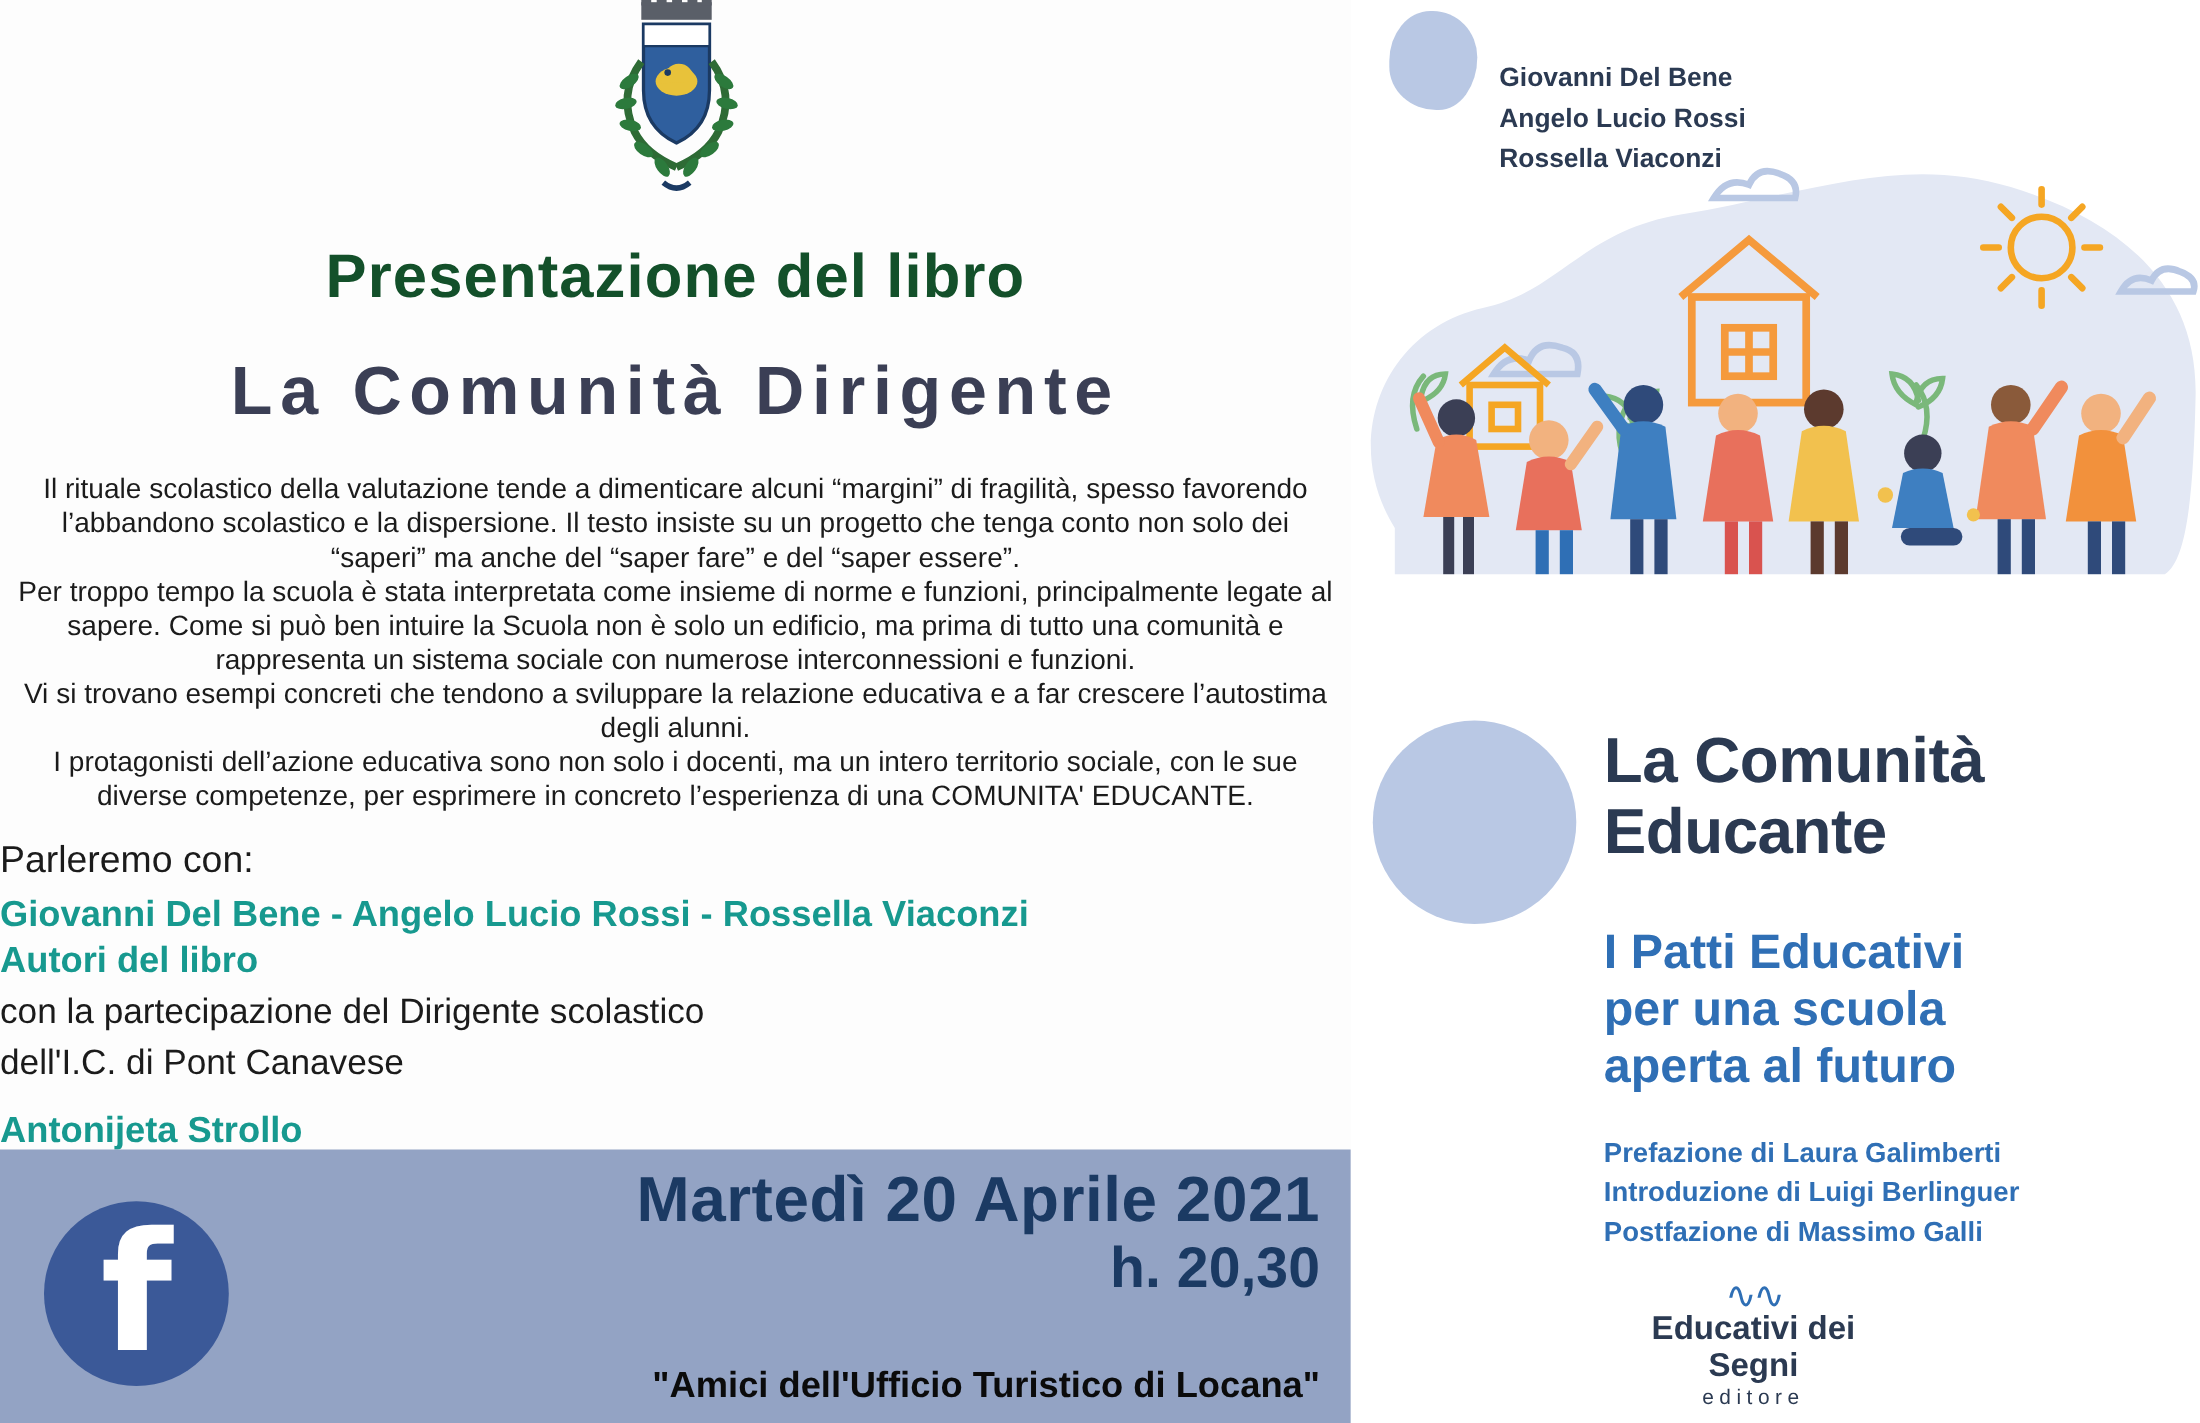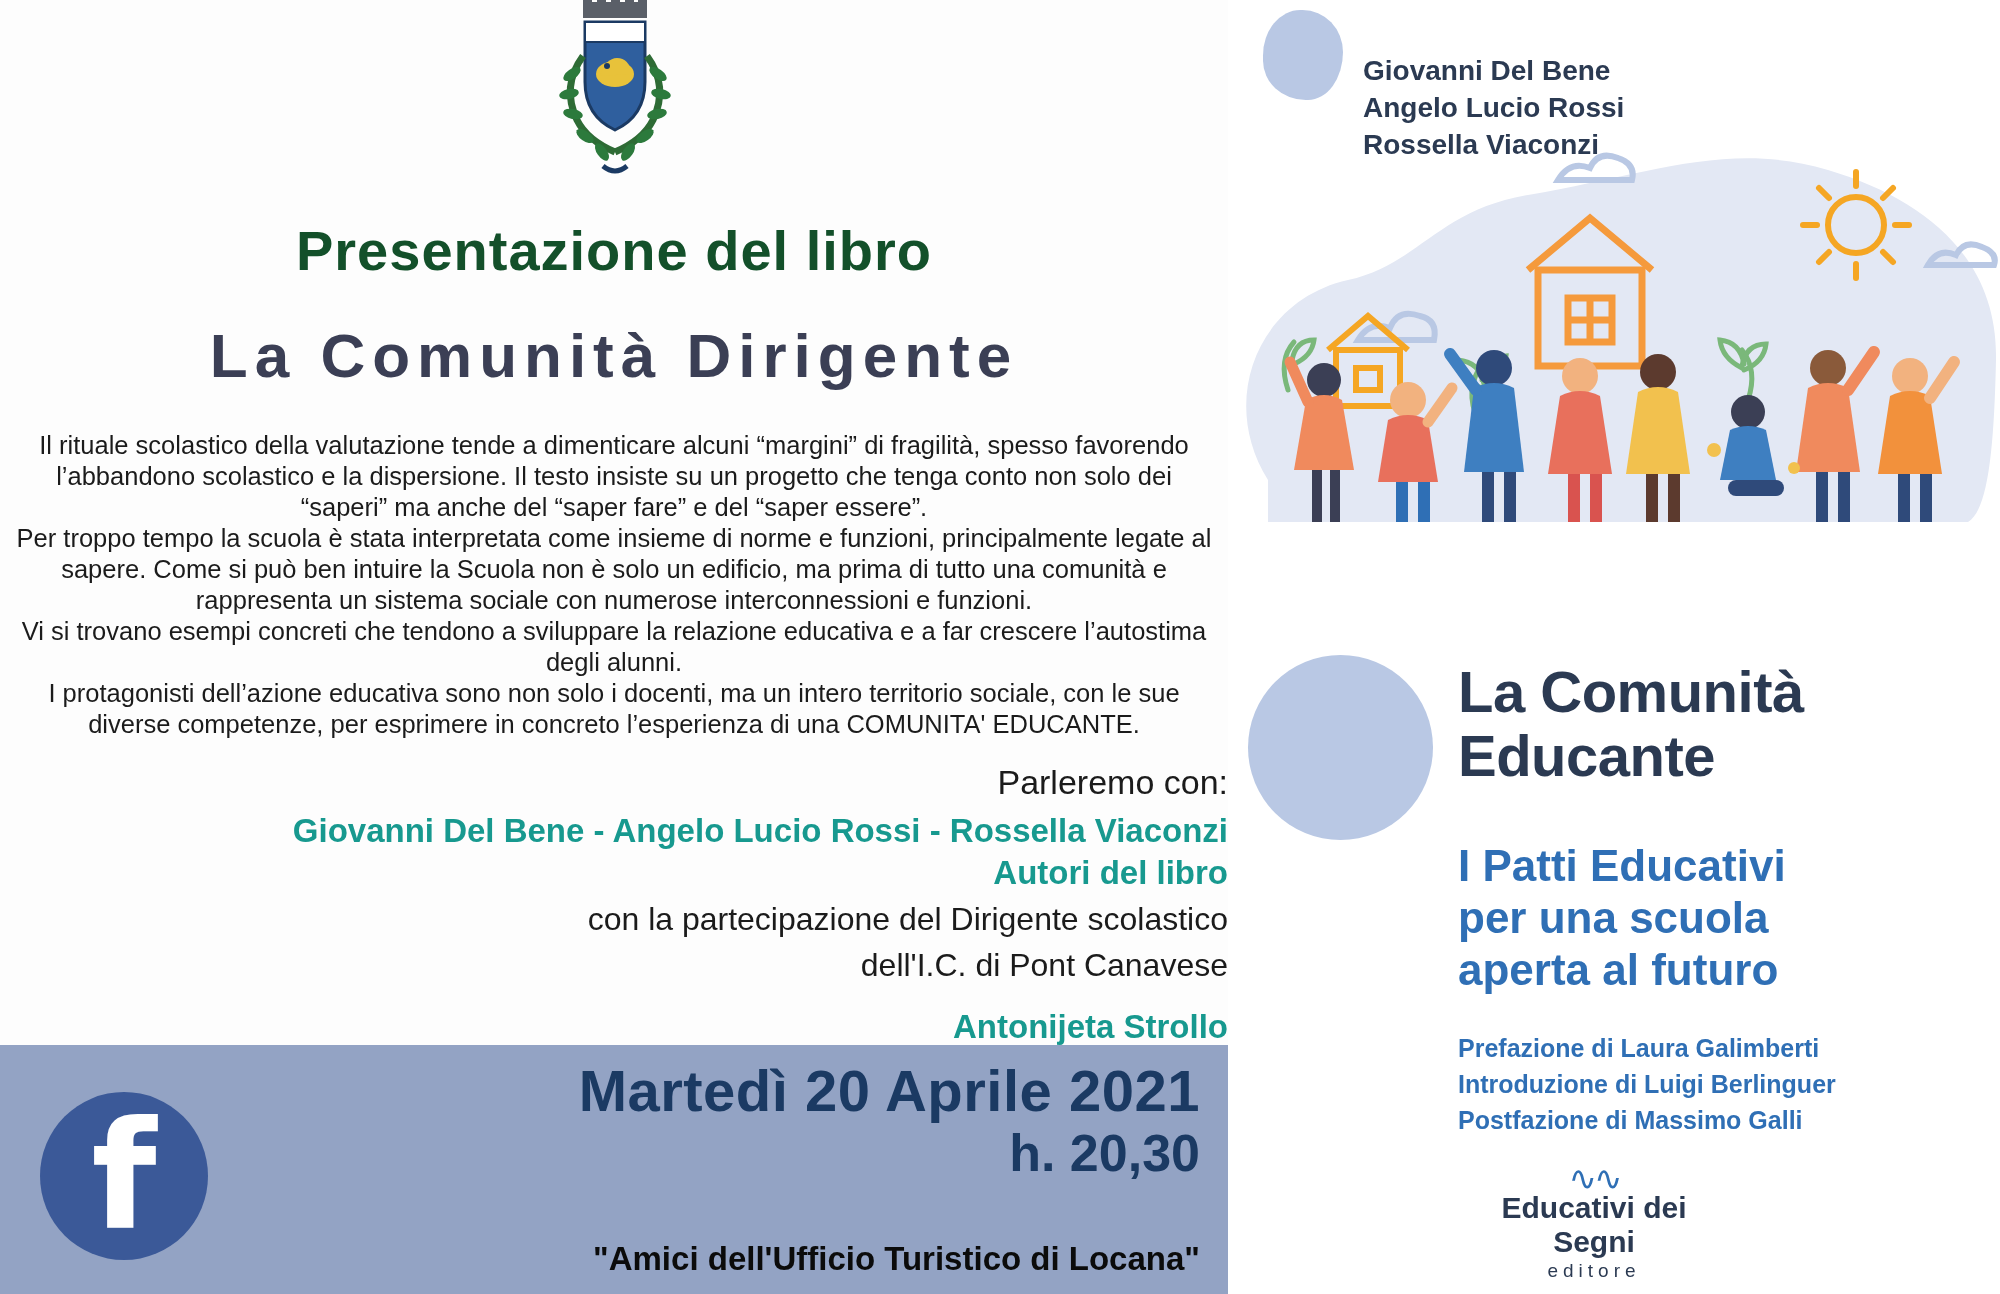--- a/index.html
+++ b/index.html
@@ -52,21 +52,21 @@
     top:430px;left:14px;width:1200px;
     text-align:center;
     font-size:25.5px;
     line-height:31px;
     color:#1b1b1b;
   }
   .body-text p{margin:0;}
   .speakers-block{
     position:absolute;
     top:760px;left:0;width:1228px;
-    text-align:right;
+    text-align:left;
     color:#1b1b1b;
   }
   .speak-intro{
     font-size:34px;
     line-height:44px;
   }
   .speak-names{
     font-size:33px;
     font-weight:bold;
     color:#17998f;
@@ -159,21 +159,21 @@
     position:absolute;
     left:35px;top:10px;
     width:80px;height:90px;
     background:#b9c8e4;
     border-radius:48% 52% 45% 55% / 52% 48% 55% 45%;
   }
   .authors{
     position:absolute;
     left:135px;top:52px;
     color:#2b3a52;
-    font-size:28px;
+    font-size:24px;
     font-weight:bold;
     line-height:37px;
   }
   .cover-art{
     position:absolute;
     left:0px;top:150px;
     width:772px;height:490px;
   }
   .blob-mid{
     position:absolute;

